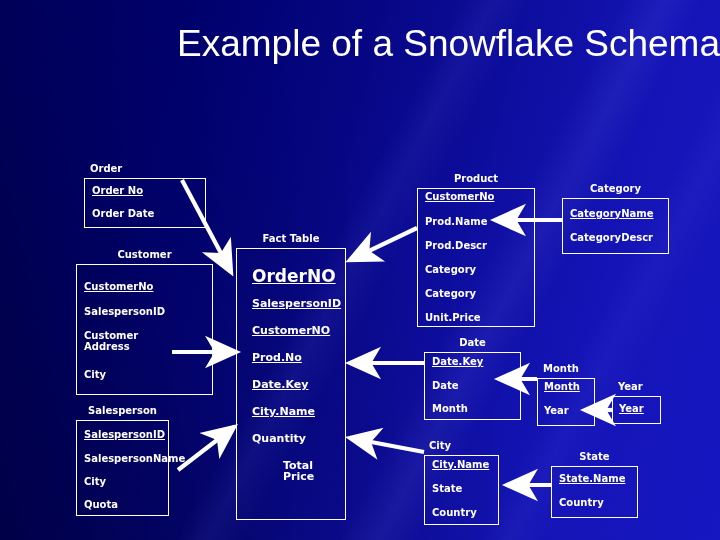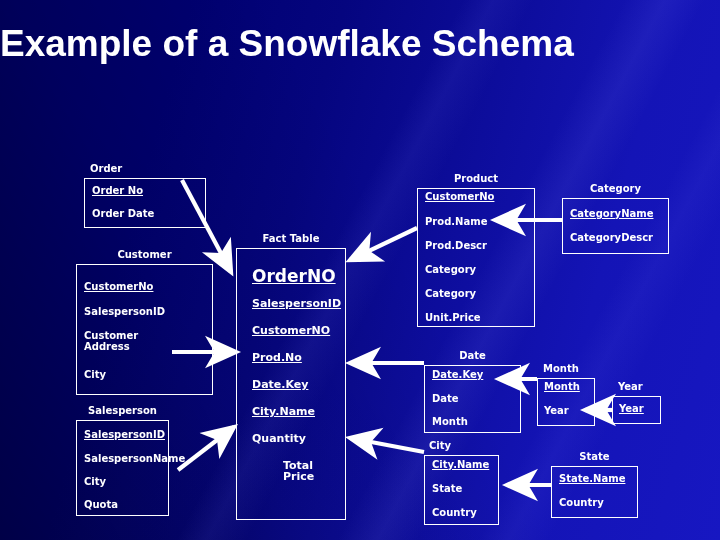--- a/index.html
+++ b/index.html
@@ -12,23 +12,23 @@
     position:relative;width:720px;height:540px;overflow:hidden;
     background:
       linear-gradient(118deg, rgba(255,255,255,0.00) 46%, rgba(120,120,255,0.085) 49%, rgba(255,255,255,0.00) 53%),
       linear-gradient(118deg, rgba(255,255,255,0.00) 62%, rgba(130,130,255,0.10) 66%, rgba(255,255,255,0.00) 70%),
       linear-gradient(118deg, rgba(255,255,255,0.00) 76%, rgba(120,120,255,0.07) 79%, rgba(255,255,255,0.00) 83%),
       linear-gradient(62deg, rgba(0,0,0,0.35) 0%, rgba(0,0,0,0.10) 30%, rgba(255,255,255,0.00) 55%),
       linear-gradient(105deg, #000063 0%, #000070 22%, #05057f 40%, #0d0d9c 60%, #1414b6 78%, #1717c2 100%);
   }
   #title{
     position:absolute;left:0;top:22px;width:720px;
-    text-align:left;color:#ffffff;
+    text-align:right;color:#ffffff;
     font-family:"Liberation Sans", sans-serif;
-    font-size:37px;line-height:44px;font-weight:700;
+    font-size:37px;line-height:44px;font-weight:400;
     letter-spacing:0px;
   }
   .tbl{position:absolute;}
   .tbl .cap{
     position:absolute;left:0;width:100%;text-align:center;
     color:#ffffff;font-family:"DejaVu Sans", sans-serif;
     font-size:10px;font-weight:bold;line-height:11px;
     top:-15px;white-space:nowrap;
   }
   .tbl .cap.capleft{text-align:left;padding-left:6px;}
@@ -145,21 +145,21 @@
 
   <div class="tbl" style="left:562px;top:198px;width:107px;height:56px;">
     <div class="cap">Category</div>
     <div class="box"></div>
     <div class="fields">
       <div class="fld key" style="left:8px;top:10px;">CategoryName</div>
       <div class="fld" style="left:8px;top:34px;">CategoryDescr</div>
     </div>
   </div>
 
-  <div class="tbl" style="left:424px;top:365px;width:97px;height:68px;">
+  <div class="tbl" style="left:424px;top:352px;width:97px;height:68px;">
     <div class="cap">Date</div>
     <div class="box"></div>
     <div class="fields">
       <div class="fld key" style="left:8px;top:4px;">Date.Key</div>
       <div class="fld" style="left:8px;top:28px;">Date</div>
       <div class="fld" style="left:8px;top:51px;">Month</div>
     </div>
   </div>
 
   <div class="tbl" style="left:424px;top:455px;width:75px;height:70px;">

